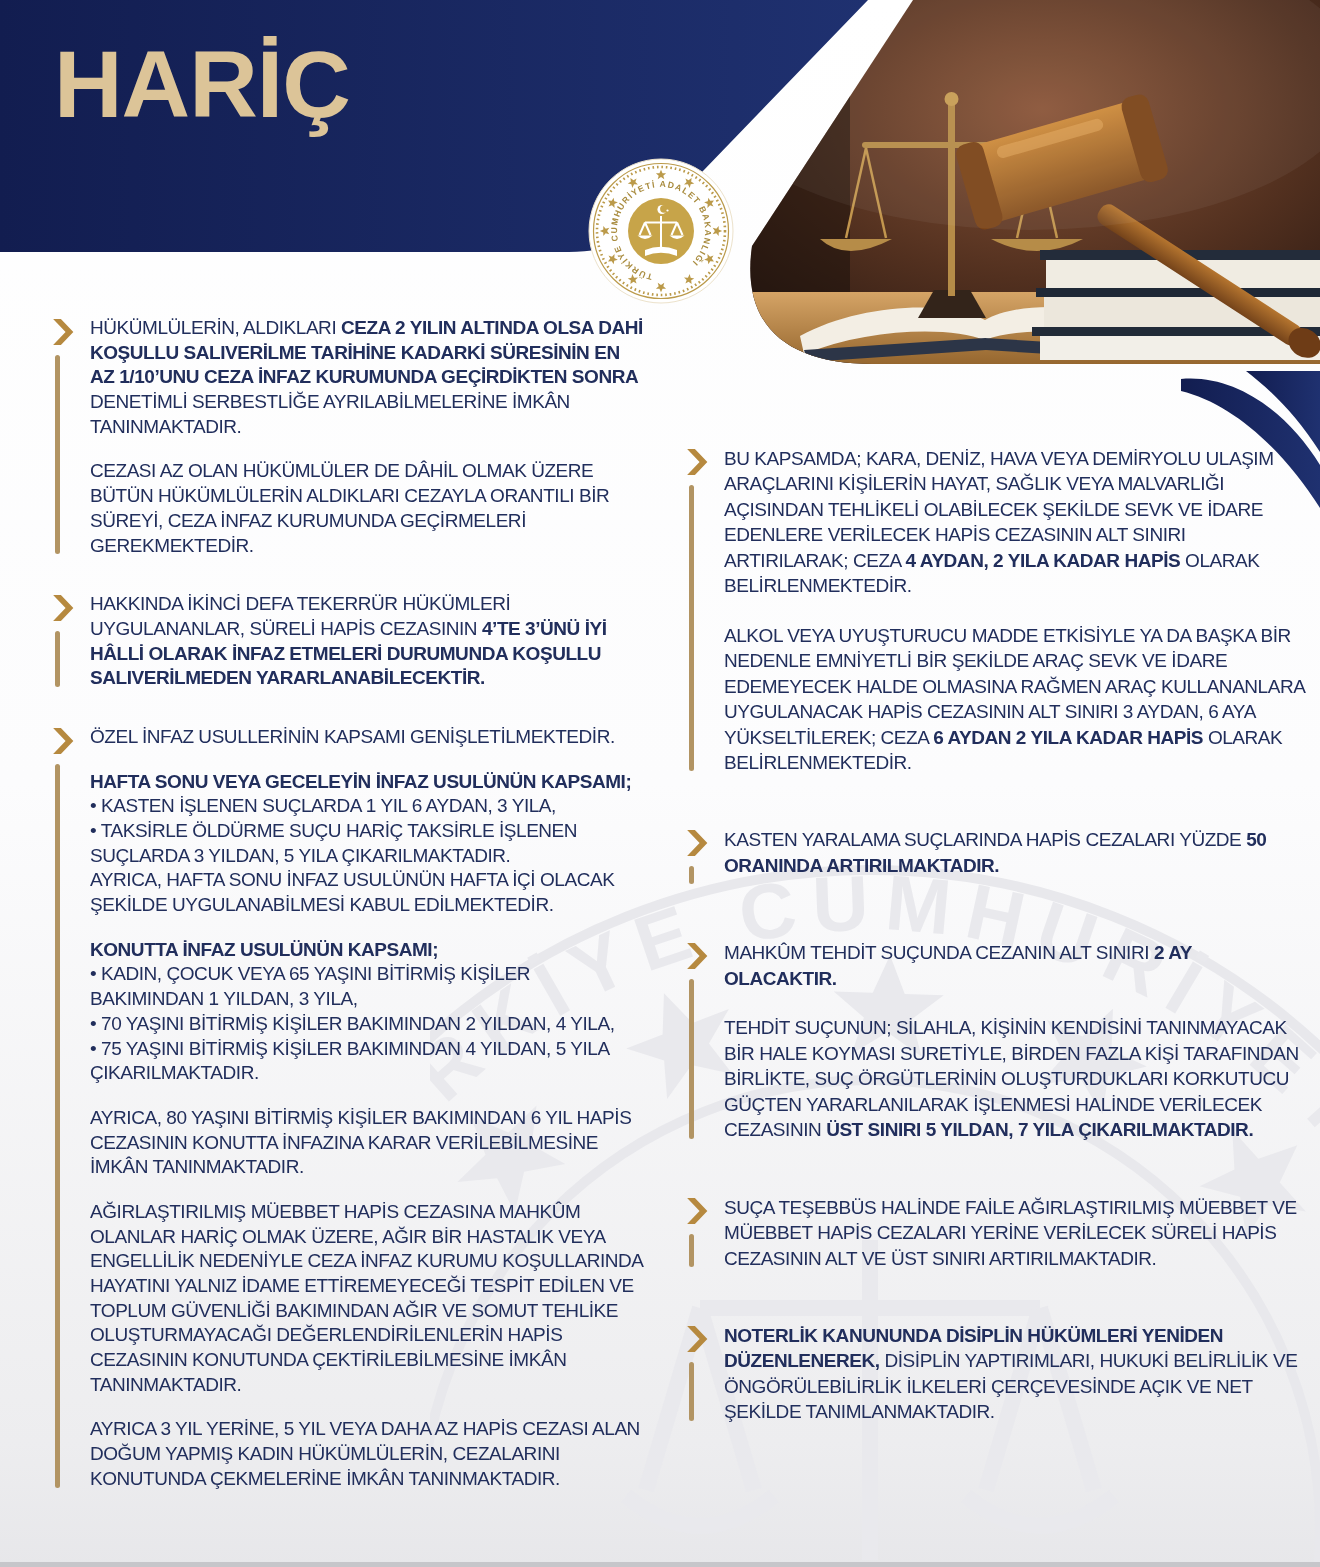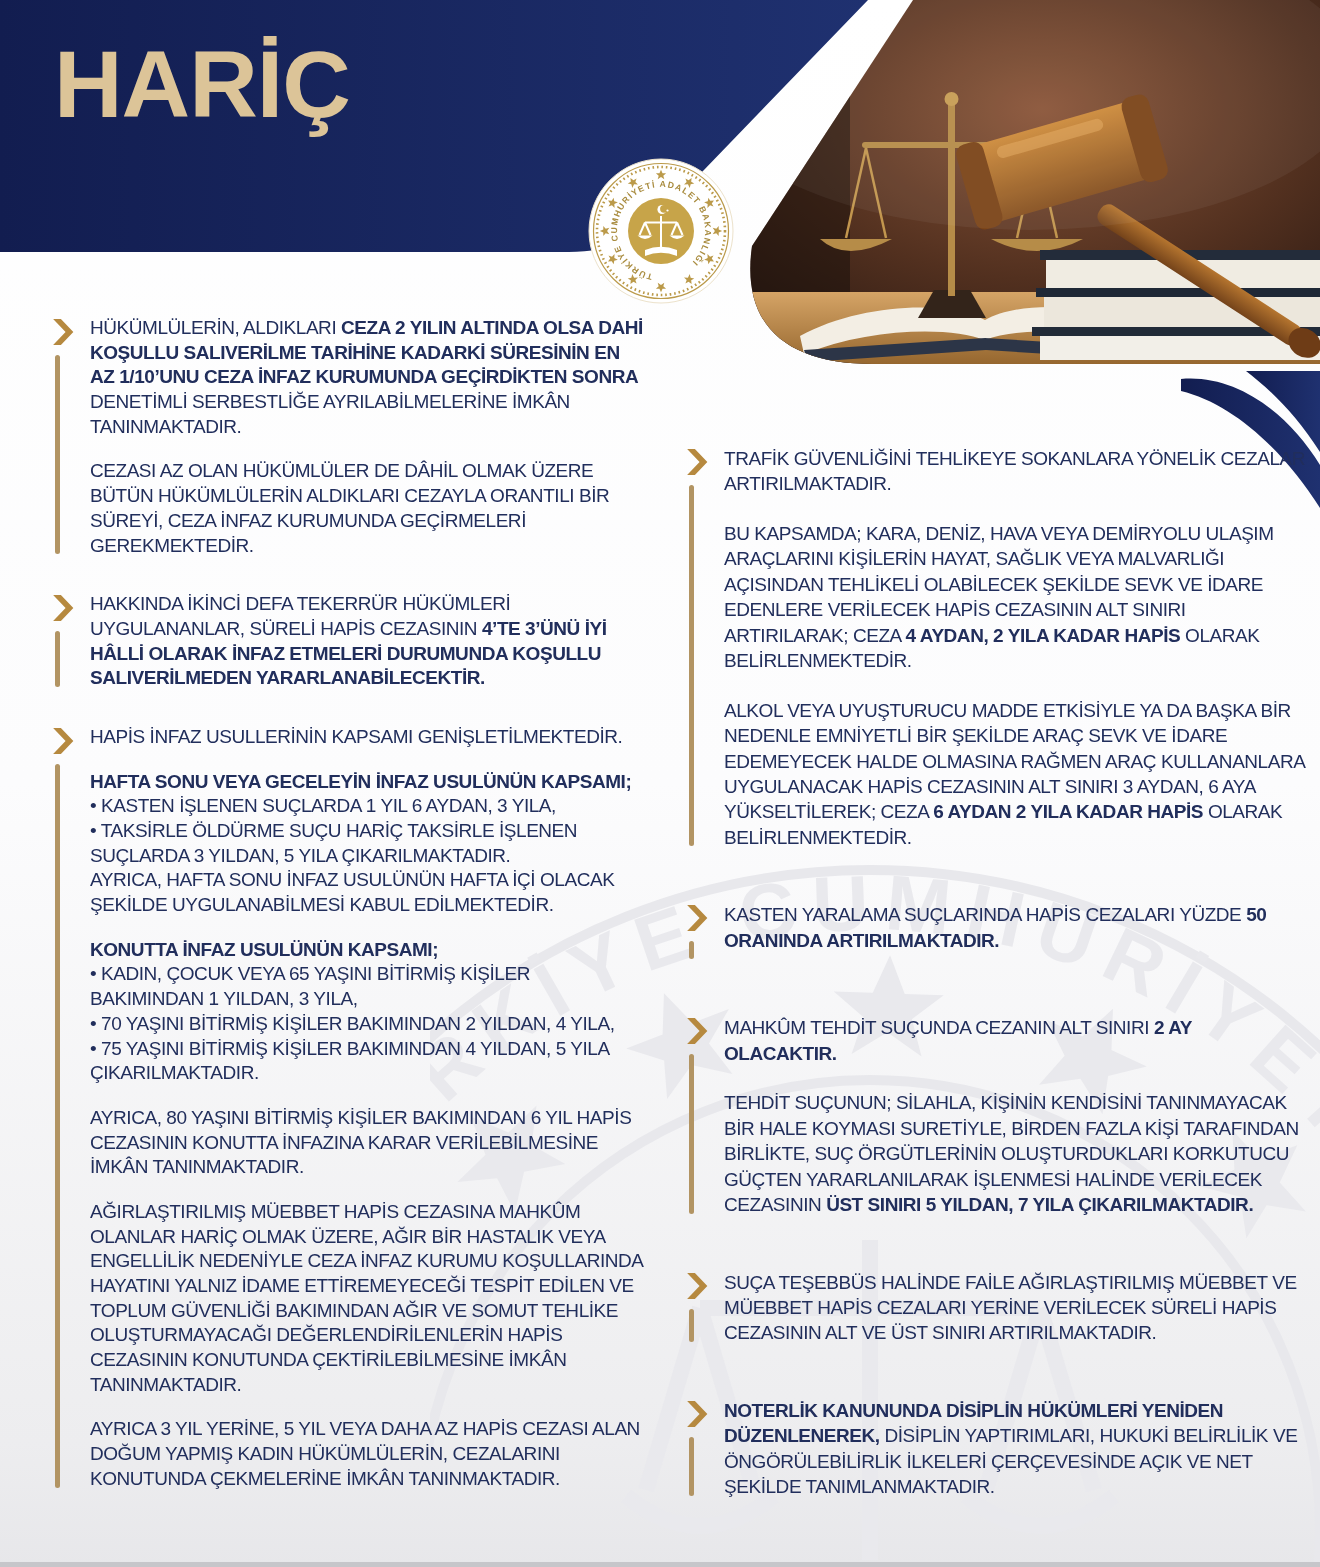--- a/index.html
+++ b/index.html
@@ -236,39 +236,38 @@
         </div>
       </div>
       <div class="group">
         <div class="marker">
           <svg class="chev" viewBox="0 0 22 27">
             <path d="M1,1 L8.5,1 L20.5,13.5 L8.5,26 L1,26 L13,13.5 Z"></path>
           </svg>
           <div class="rule"></div>
         </div>
         <div class="content">
-          <p><span>HAPİS İNFAZ USULLERİNİN KAPSAMI GENİŞLETİLMEKTEDİR.</span></p>
+          <p><span>ÖZEL İNFAZ USULLERİNİN KAPSAMI GENİŞLETİLMEKTEDİR.</span></p>
           <p><span class="b">HAFTA SONU VEYA GECELEYİN İNFAZ USULÜNÜN KAPSAMI;</span><span><br>• KASTEN İŞLENEN SUÇLARDA 1 YIL 6 AYDAN, 3 YILA,<br>• TAKSİRLE ÖLDÜRME SUÇU HARİÇ TAKSİRLE İŞLENEN SUÇLARDA 3 YILDAN, 5 YILA ÇIKARILMAKTADIR.<br>AYRICA, HAFTA SONU İNFAZ USULÜNÜN HAFTA İÇİ OLACAK ŞEKİLDE UYGULANABİLMESİ KABUL EDİLMEKTEDİR.</span></p>
           <p><span class="b">KONUTTA İNFAZ USULÜNÜN KAPSAMI;</span><span><br>• KADIN, ÇOCUK VEYA 65 YAŞINI BİTİRMİŞ KİŞİLER BAKIMINDAN 1 YILDAN, 3 YILA,<br>• 70 YAŞINI BİTİRMİŞ KİŞİLER BAKIMINDAN 2 YILDAN, 4 YILA,<br>• 75 YAŞINI BİTİRMİŞ KİŞİLER BAKIMINDAN 4 YILDAN, 5 YILA ÇIKARILMAKTADIR.</span></p>
           <p><span>AYRICA, 80 YAŞINI BİTİRMİŞ KİŞİLER BAKIMINDAN 6 YIL HAPİS CEZASININ KONUTTA İNFAZINA KARAR VERİLEBİLMESİNE İMKÂN TANINMAKTADIR.</span></p>
           <p><span>AĞIRLAŞTIRILMIŞ MÜEBBET HAPİS CEZASINA MAHKÛM OLANLAR HARİÇ OLMAK ÜZERE, AĞIR BİR HASTALIK VEYA ENGELLİLİK NEDENİYLE CEZA İNFAZ KURUMU KOŞULLARINDA HAYATINI YALNIZ İDAME ETTİREMEYECEĞİ TESPİT EDİLEN VE TOPLUM GÜVENLİĞİ BAKIMINDAN AĞIR VE SOMUT TEHLİKE OLUŞTURMAYACAĞI DEĞERLENDİRİLENLERİN HAPİS CEZASININ KONUTUNDA ÇEKTİRİLEBİLMESİNE İMKÂN TANINMAKTADIR.</span></p>
           <p><span>AYRICA 3 YIL YERİNE, 5 YIL VEYA DAHA AZ HAPİS CEZASI ALAN DOĞUM YAPMIŞ KADIN HÜKÜMLÜLERİN, CEZALARINI KONUTUNDA ÇEKMELERİNE İMKÂN TANINMAKTADIR.</span></p>
         </div>
       </div>
     </div>
   <div class="col col-right" id="right-column">
       <div class="group">
         <div class="marker">
           <svg class="chev" viewBox="0 0 22 27">
             <path d="M1,1 L8.5,1 L20.5,13.5 L8.5,26 L1,26 L13,13.5 Z"></path>
           </svg>
           <div class="rule"></div>
         </div>
         <div class="content">
-          <p><span>TRAFİK GÜVENLİĞİNİ TEHLİKEYE SOKANLARA YÖNELİK CEZALAR ARTIRILMAKTADIR.</span></p>
           <p><span>BU KAPSAMDA; KARA, DENİZ, HAVA VEYA DEMİRYOLU ULAŞIM ARAÇLARINI KİŞİLERİN HAYAT, SAĞLIK VEYA MALVARLIĞI AÇISINDAN TEHLİKELİ OLABİLECEK ŞEKİLDE SEVK VE İDARE EDENLERE VERİLECEK HAPİS CEZASININ ALT SINIRI ARTIRILARAK; CEZA </span><span class="b">4 AYDAN, 2 YILA KADAR HAPİS</span><span> OLARAK BELİRLENMEKTEDİR.</span></p>
           <p><span>ALKOL VEYA UYUŞTURUCU MADDE ETKİSİYLE YA DA BAŞKA BİR NEDENLE EMNİYETLİ BİR ŞEKİLDE ARAÇ SEVK VE İDARE EDEMEYECEK HALDE OLMASINA RAĞMEN ARAÇ KULLANANLARA UYGULANACAK HAPİS CEZASININ ALT SINIRI 3 AYDAN, 6 AYA YÜKSELTİLEREK; CEZA </span><span class="b">6 AYDAN 2 YILA KADAR HAPİS</span><span> OLARAK BELİRLENMEKTEDİR.</span></p>
         </div>
       </div>
       <div class="group">
         <div class="marker">
           <svg class="chev" viewBox="0 0 22 27">
             <path d="M1,1 L8.5,1 L20.5,13.5 L8.5,26 L1,26 L13,13.5 Z"></path>
           </svg>
           <div class="rule short"></div>

